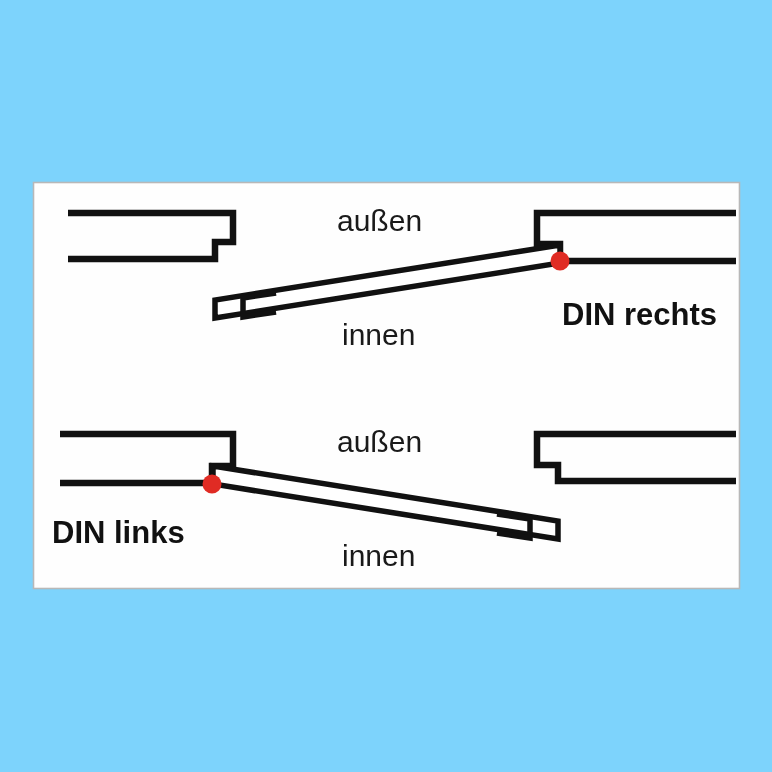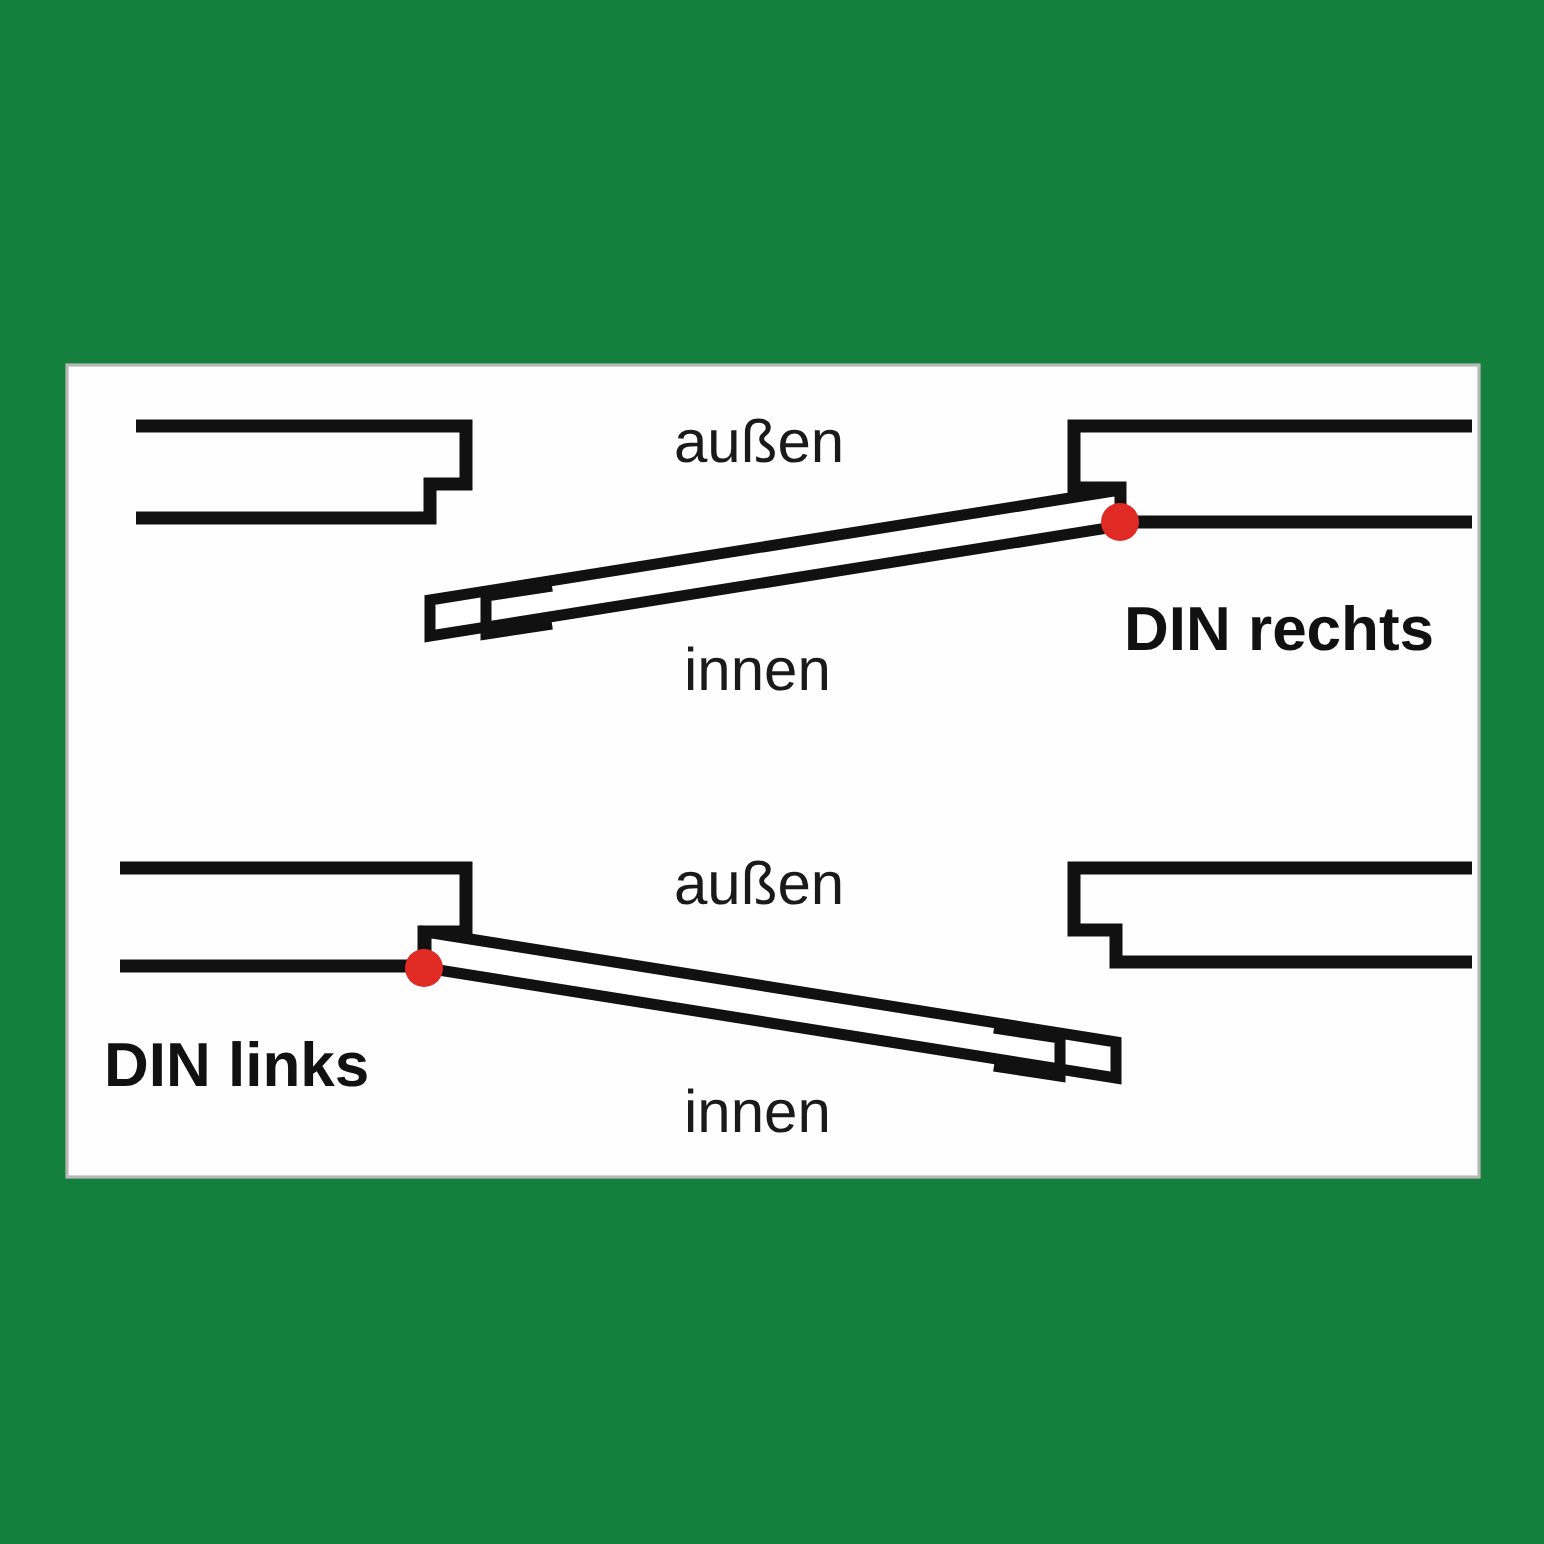--- a/index.html
+++ b/index.html
@@ -10,21 +10,21 @@
   body {
     width: 772px;
     height: 772px;
     font-family: "Liberation Sans", sans-serif;
     overflow: hidden;
   }
   #stage {
     position: relative;
     width: 772px;
     height: 772px;
-    background: #15803d;
+    background: #7dd3fc;
   }
   #diagram-svg {
     position: absolute;
     left: 0;
     top: 0;
     width: 772px;
     height: 772px;
     display: block;
   }
   .frame-rect {

